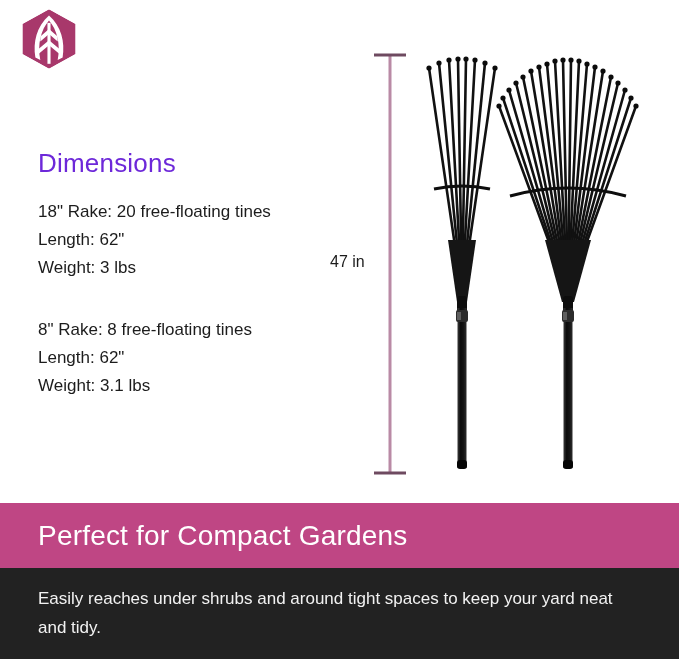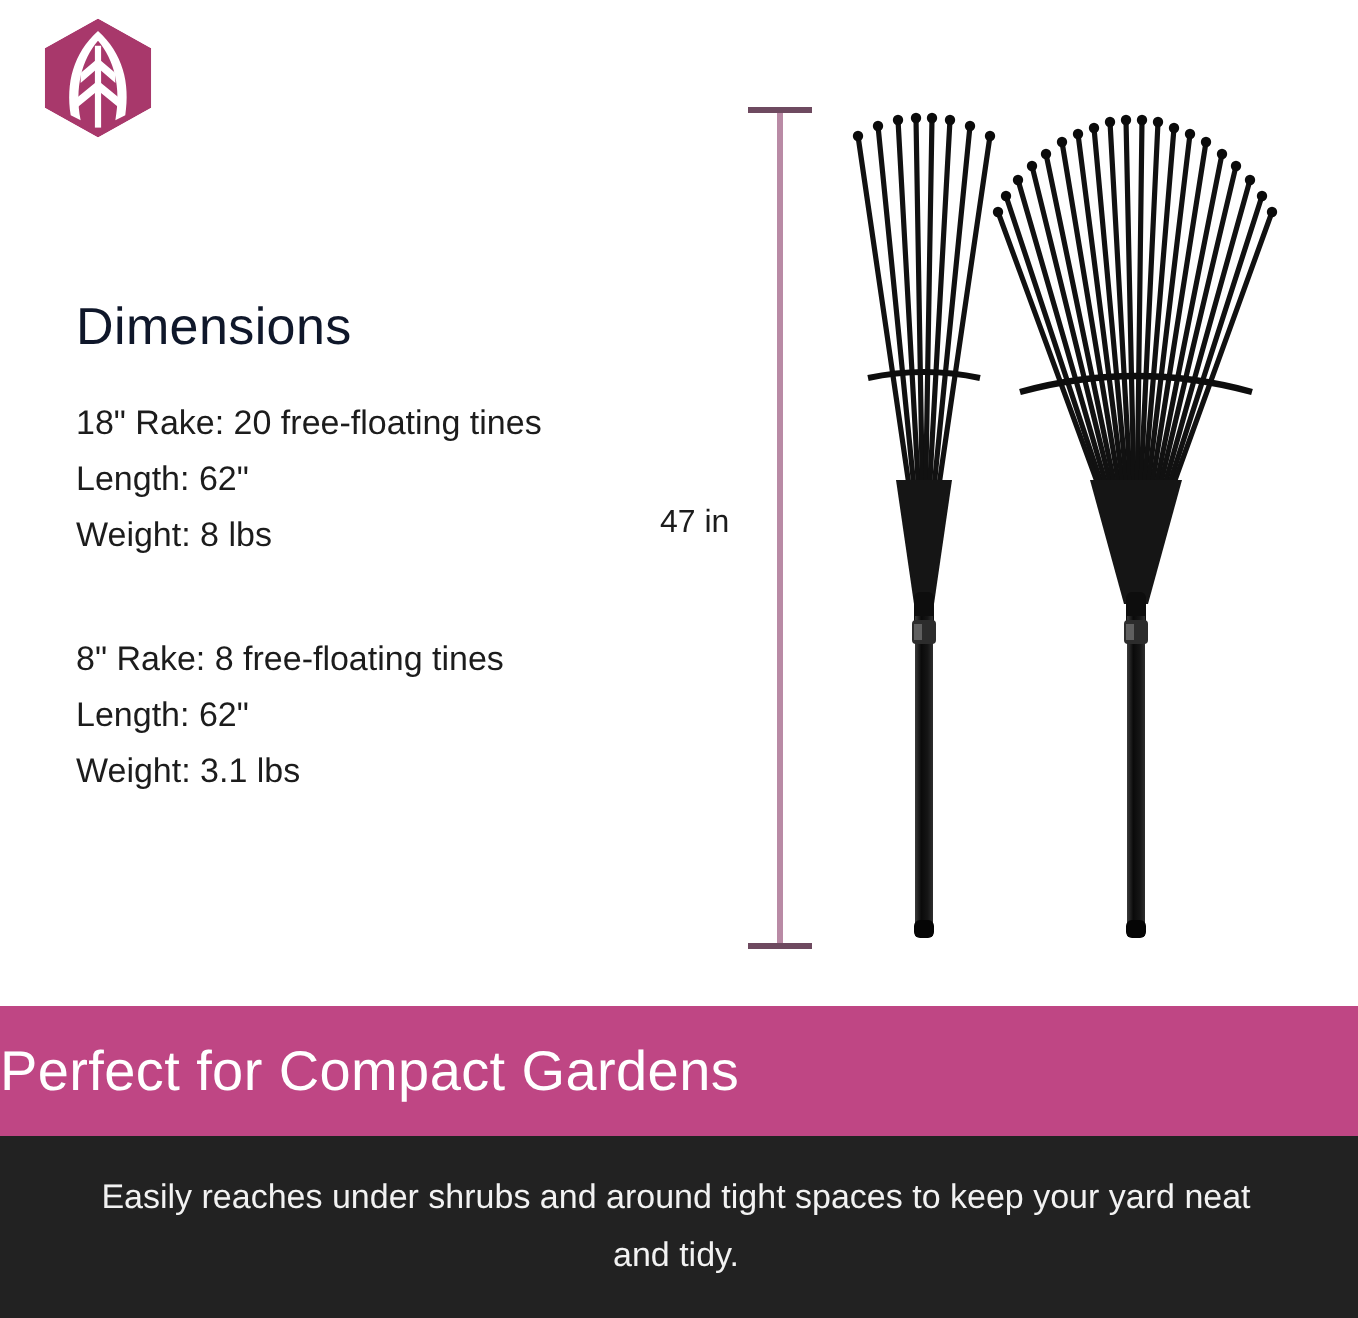--- a/index.html
+++ b/index.html
@@ -33,21 +33,21 @@
 
   
   #spec-panel {
     position: absolute;
     left: 38px;
     top: 150px;
     width: 300px;
   }
   #dimensions-heading {
     font-size: 26px;
-    color: #0f172a;
+    color: #6d28d9;
     font-weight: 400;
     letter-spacing: 0.2px;
     margin: 0 0 22px 0;
     line-height: 1;
   }
   .spec-group {
     margin: 0 0 34px 0;
   }
   .spec-line {
     font-size: 17px;
@@ -90,39 +90,39 @@
     width: 679px;
     height: 65px;
     background: #bf4684;
     display: flex;
     align-items: center;
   }
   #headline-text {
     color: #ffffff;
     font-size: 28px;
     font-weight: 400;
+    padding-left: 38px;
     letter-spacing: 0.2px;
   }
 
   #description-banner {
     position: absolute;
     left: 0;
     top: 568px;
     width: 679px;
     height: 91px;
     background: #222222;
     padding: 16px 38px 0 38px;
     box-sizing: border-box;
   }
   #description-text {
     color: #f2f2f2;
     font-size: 17px;
     line-height: 29px;
     max-width: 600px;
-    text-align: center;
   }
 </style>
 </head>
 <body>
 
 <div id="page">
 
   <div id="brand-logo">
     <svg viewBox="0 0 100 100" width="62" height="62" aria-hidden="true">
       <defs>
@@ -142,21 +142,21 @@
       </g>
     </svg>
   </div>
 
   <div id="spec-panel">
     <h2 id="dimensions-heading">Dimensions</h2>
 
     <div class="spec-group">
       <div class="spec-line">18" Rake: 20 free-floating tines</div>
       <div class="spec-line">Length: 62"</div>
-      <div class="spec-line">Weight:  8 lbs</div>
+      <div class="spec-line">Weight:  3 lbs</div>
     </div>
 
     <div class="spec-group">
       <div class="spec-line">8" Rake: 8 free-floating tines</div>
       <div class="spec-line">Length: 62"</div>
       <div class="spec-line">Weight:  3.1 lbs</div>
     </div>
   </div>
 
   <div id="measure-ruler">

